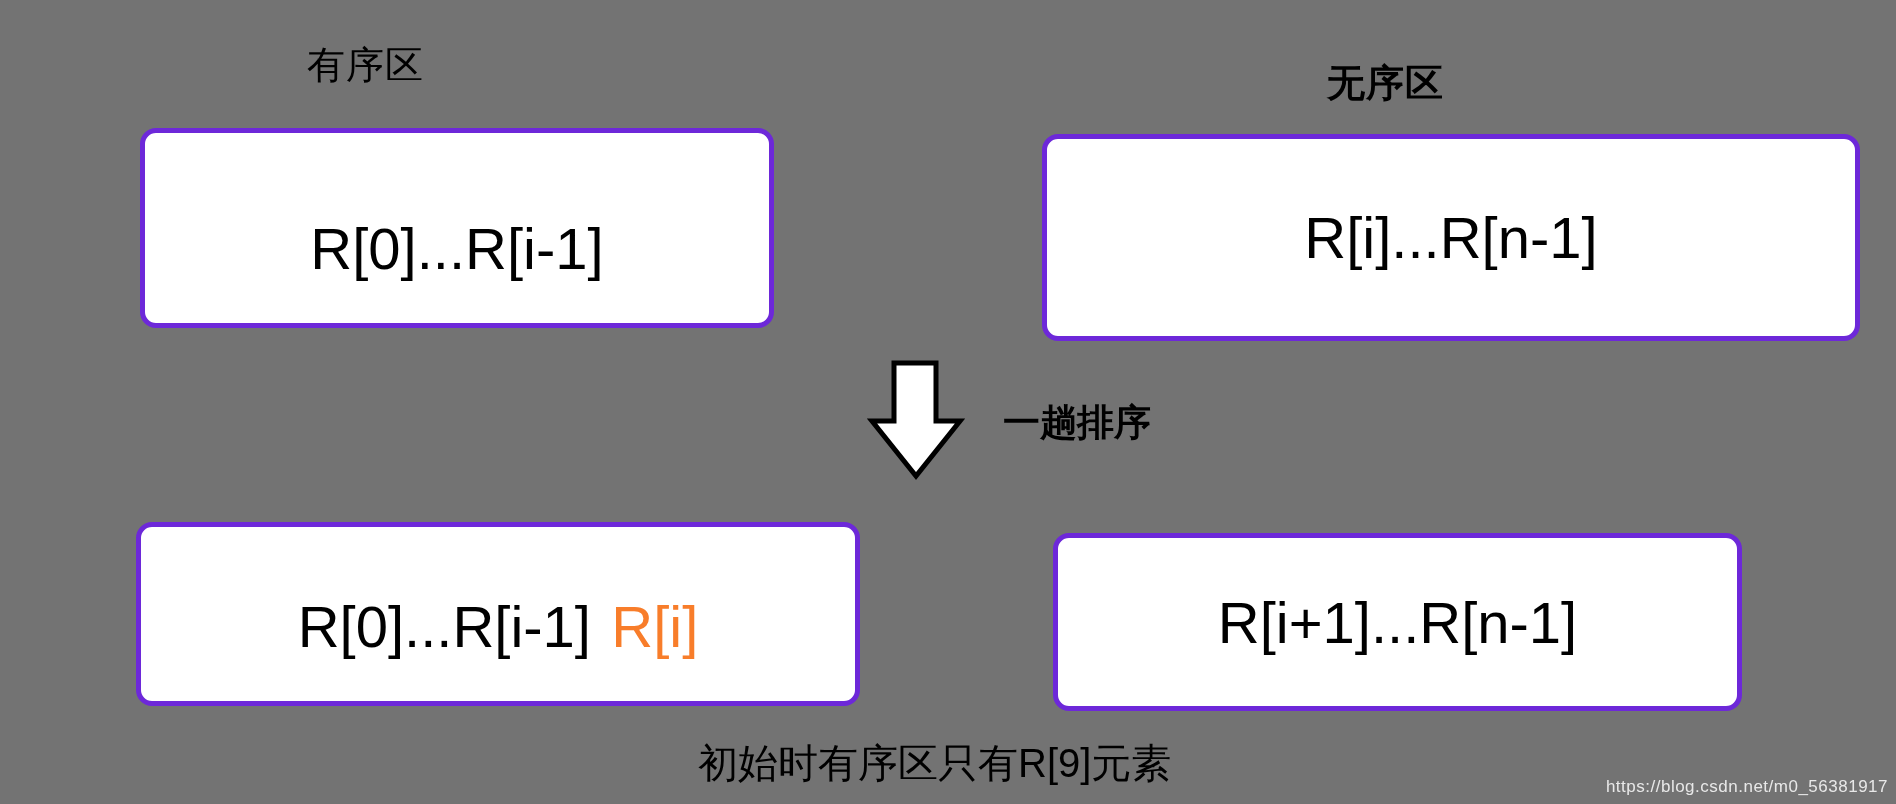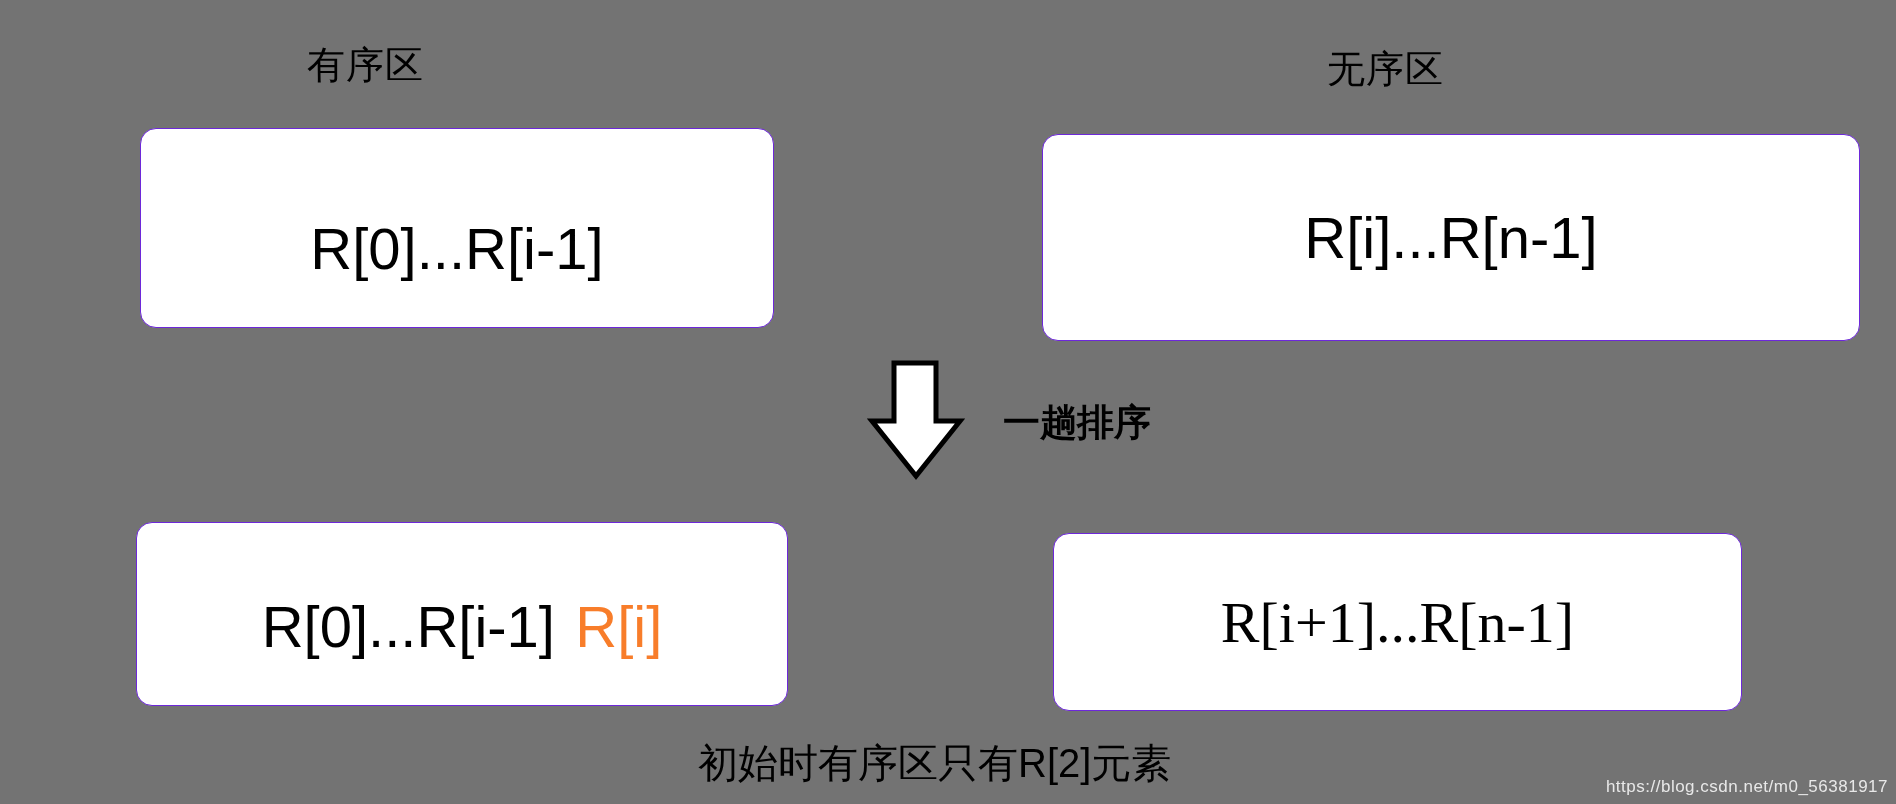--- a/index.html
+++ b/index.html
@@ -18,37 +18,37 @@
   }
   .region-label {
     position: absolute;
     font-size: 38px;
     font-weight: 500;
     letter-spacing: 1px;
     white-space: nowrap;
   }
   .box {
     position: absolute;
-    border: 1px solid #6d28d9;
+    border: 5px solid #6d28d9;
     border-radius: 16px;
     background: #ffffff;
     display: flex;
     align-items: center;
     justify-content: center;
     box-sizing: border-box;
   }
   .box-text {
     font-size: 58px;
     white-space: nowrap;
     letter-spacing: 0px;
   }
   .box.top-left   { left: 140px;  top: 128px; width: 634px; height: 200px; }
   .box.top-right  { left: 1042px; top: 134px; width: 818px; height: 207px; }
-  .box.bottom-left  { left: 136px;  top: 522px; width: 652px; height: 184px; }
-  .box.bottom-right { left: 1053px; top: 533px; width: 689px; height: 178px; font-family: Liberation Serif, serif; }
+  .box.bottom-left  { left: 136px;  top: 522px; width: 724px; height: 184px; }
+  .box.bottom-right { left: 1053px; top: 533px; width: 689px; height: 178px; }
   .box.top-left .box-text    { transform: translateY(20px); }
   .box.bottom-left .box-text { transform: translateY(12px); }
   .accent {
     color: #F87D2A;
     margin-left: 0.35em;
   }
   .arrow-wrap {
     position: absolute;
     left: 866px;
     top: 358px;
@@ -82,21 +82,21 @@
     white-space: nowrap;
   }
 </style>
 </head>
 <body>
 
 <div class="stage">
 
   <div class="region-label" style="left:307px; top:40px;">有序区</div>
 
-  <div class="region-label" style="left:1327px; top:44px;">无序区</div>
+  <div class="region-label" style="left:1327px; top:58px;font-weight:bold;">无序区</div>
 
   <div class="box top-left">
     <span class="box-text">R[0]...R[i-1]</span>
   </div>
 
   <div class="box top-right">
     <span class="box-text">R[i]...R[n-1]</span>
   </div>
 
   <div class="arrow-wrap">
@@ -110,17 +110,17 @@
   <div class="box bottom-left">
     <span class="box-text">
       <span>R[0]...R[i-1]</span><span class="accent">R[i]</span>
     </span>
   </div>
 
   <div class="box bottom-right">
     <span class="box-text">R[i+1]...R[n-1]</span>
   </div>
 
-  <div class="bottom-caption">初始时有序区只有R[2]元素</div>
+  <div class="bottom-caption">初始时有序区只有R[9]元素</div>
 
   <div class="watermark">https://blog.csdn.net/m0_56381917</div>
 
 </div>
 
 </body></html>

